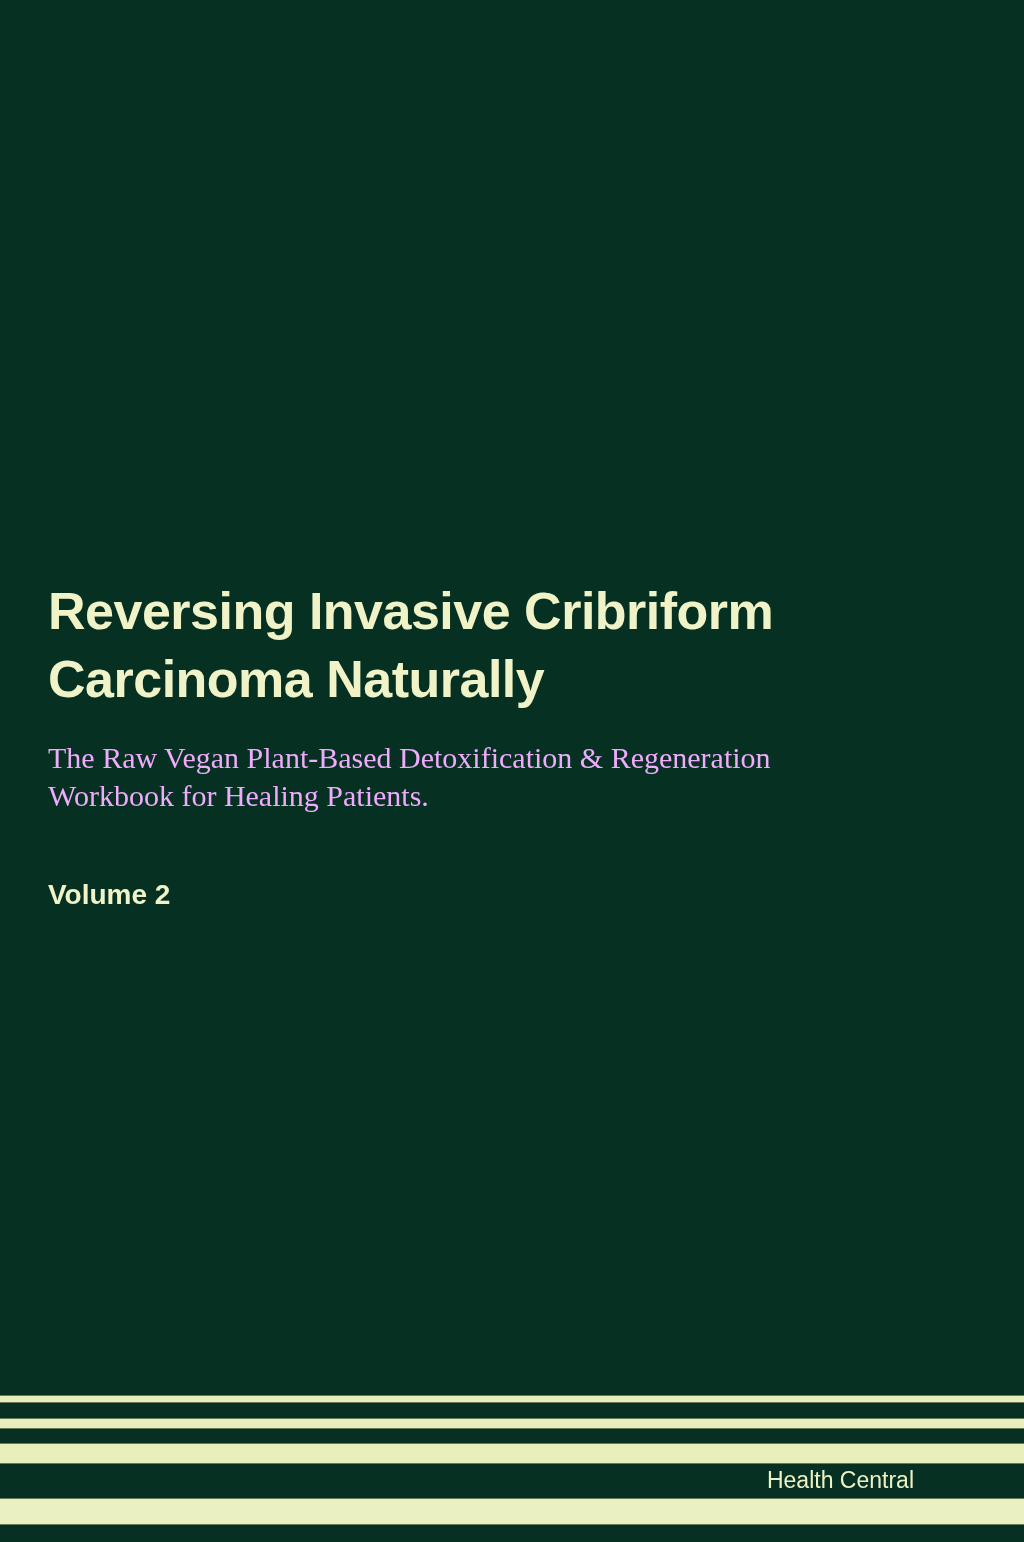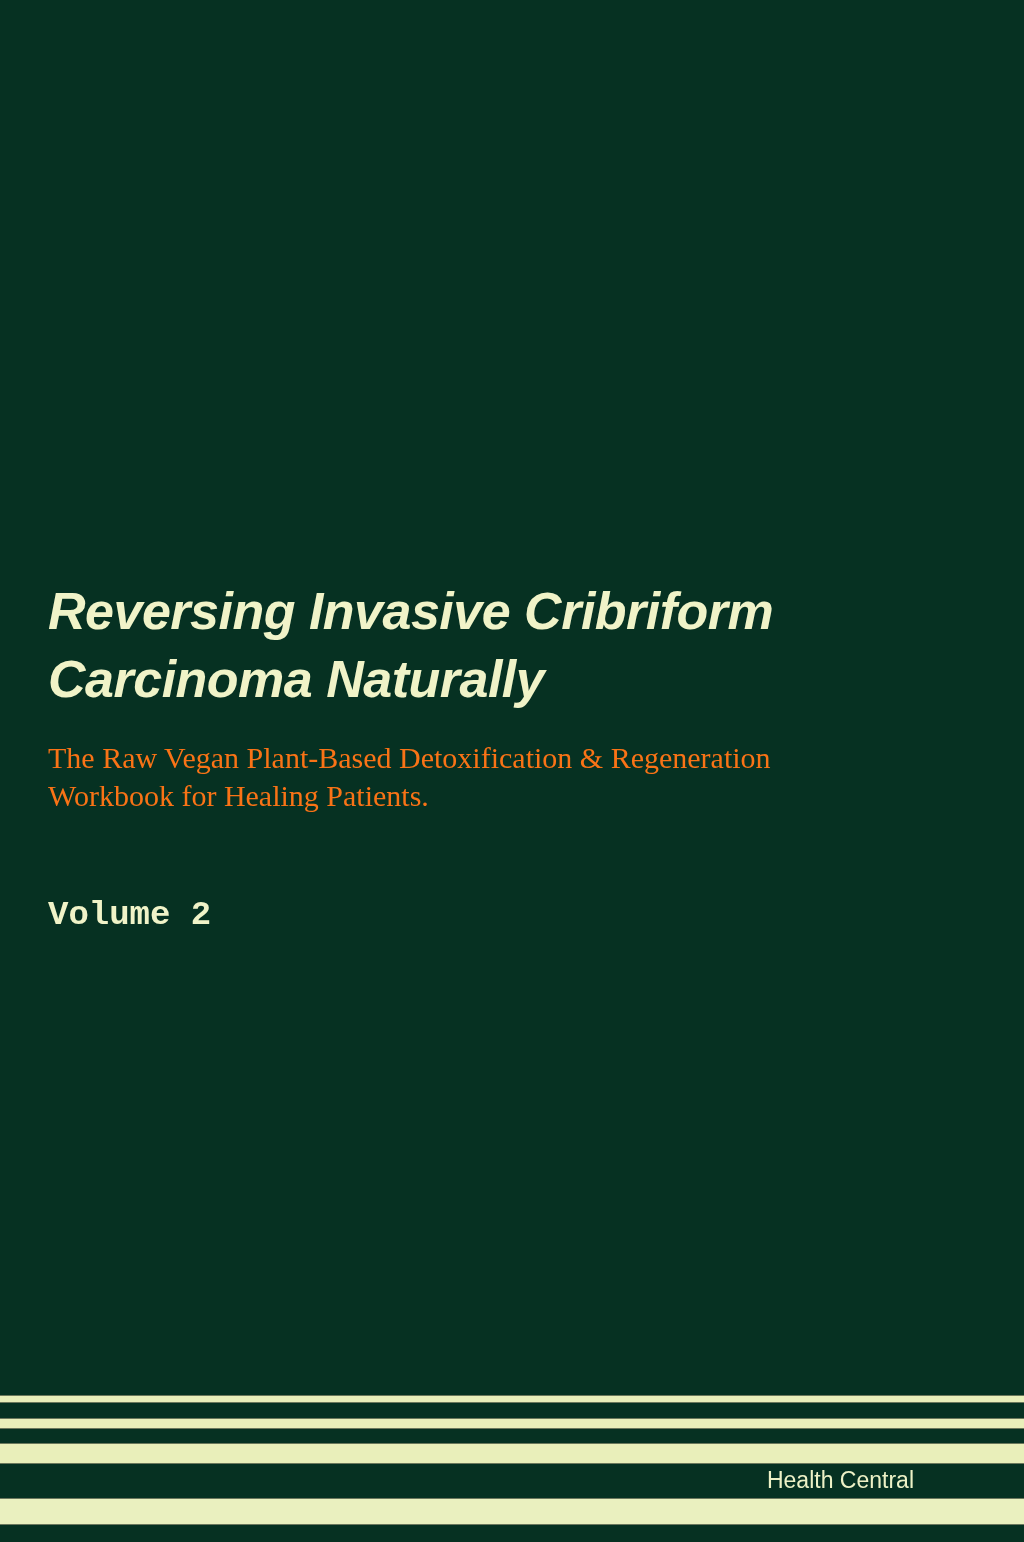--- a/index.html
+++ b/index.html
@@ -20,41 +20,40 @@
     left: 48px;
     top: 577px;
     width: 930px;
     font-family: "Liberation Sans", sans-serif;
     font-weight: bold;
     font-size: 52px;
     line-height: 68px;
     letter-spacing: -0.5px;
     color: #f0f3c8;
     white-space: pre-line;
-    font-style: italic;
   }
   .subtitle {
     position: absolute;
     left: 48px;
     top: 739px;
     width: 930px;
     font-family: "Liberation Serif", serif;
     font-weight: normal;
     font-size: 30px;
     line-height: 38px;
-    color: #f97316;
+    color: #f0abfc;
     white-space: pre-line;
   }
   .volume {
     position: absolute;
     left: 48px;
-    top: 900px;
-    font-family: Liberation Mono, monospace;
+    top: 880px;
+    font-family: Liberation Sans, sans-serif;
     font-weight: bold;
-    font-size: 34px;
+    font-size: 28px;
     line-height: 30px;
     color: #f0f3c8;
   }
   .stripe {
     position: absolute;
     left: 0;
     width: 1024px;
     background: #e9efba;
     box-sizing: border-box;
     border-top: 1px solid rgba(3, 22, 14, 0.55);

